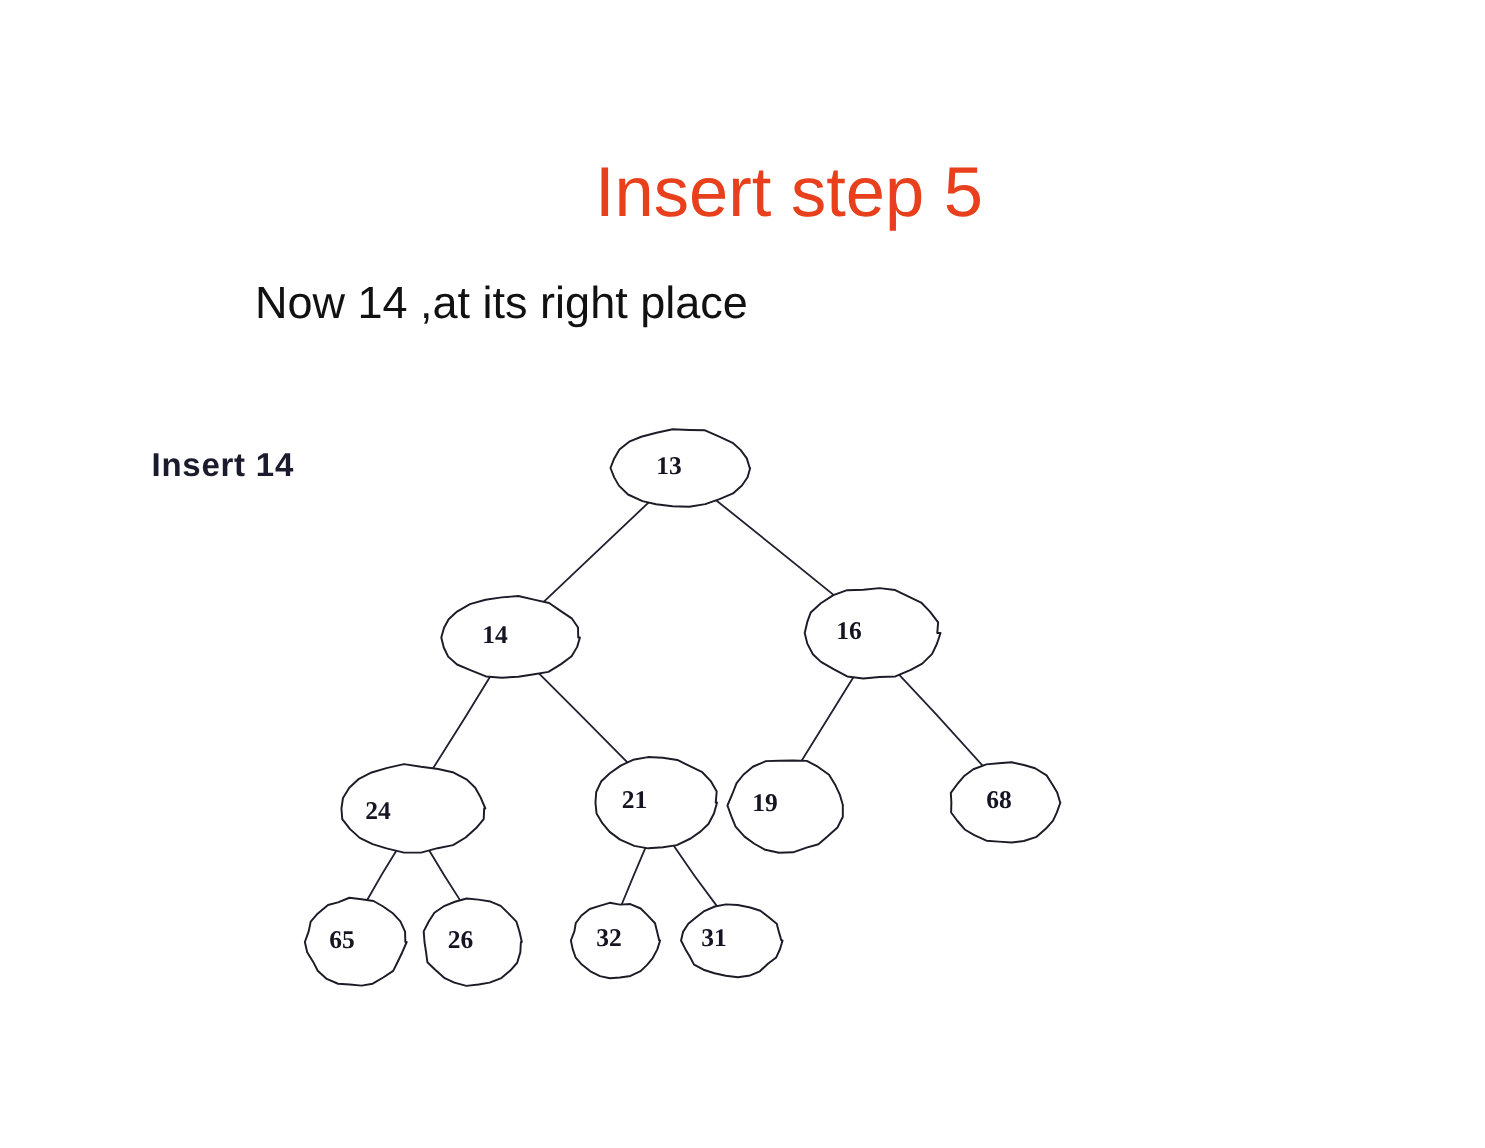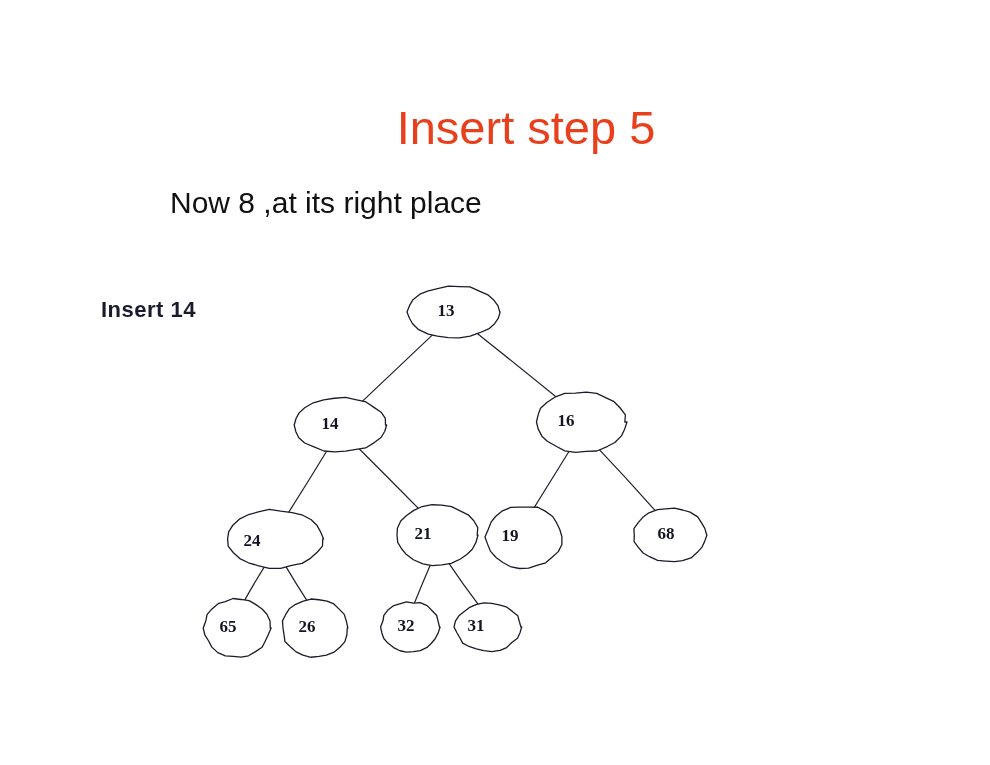--- a/index.html
+++ b/index.html
@@ -89,21 +89,21 @@
     text-anchor: middle;
   }
 </style>
 </head>
 <body>
 
 <div id="slide">
 
   <div id="slide-title">Insert step 5</div>
 
-  <div id="slide-subtitle">Now 8 ,at its right place</div>
+  <div id="slide-subtitle">Now 14 ,at its right place</div>
 
   <div id="insert-label">Insert 14</div>
 
   <div id="tree-figure">
     <svg id="tree-svg" viewBox="0 0 990 765" xmlns="http://www.w3.org/2000/svg">
       <g id="edges-group">
           <path d="M438.32,329.39 Q397.56,367.96 356.99,406.37" class="edge-line"></path>
           <path d="M470.69,328.17 Q516.66,364.82 563.31,402.75" class="edge-line"></path>
           <path d="M329.06,447.28 Q308.86,480.68 287.36,514.31" class="edge-line"></path>
           <path d="M354.60,444.24 Q389.38,478.88 422.90,512.95" class="edge-line"></path>

